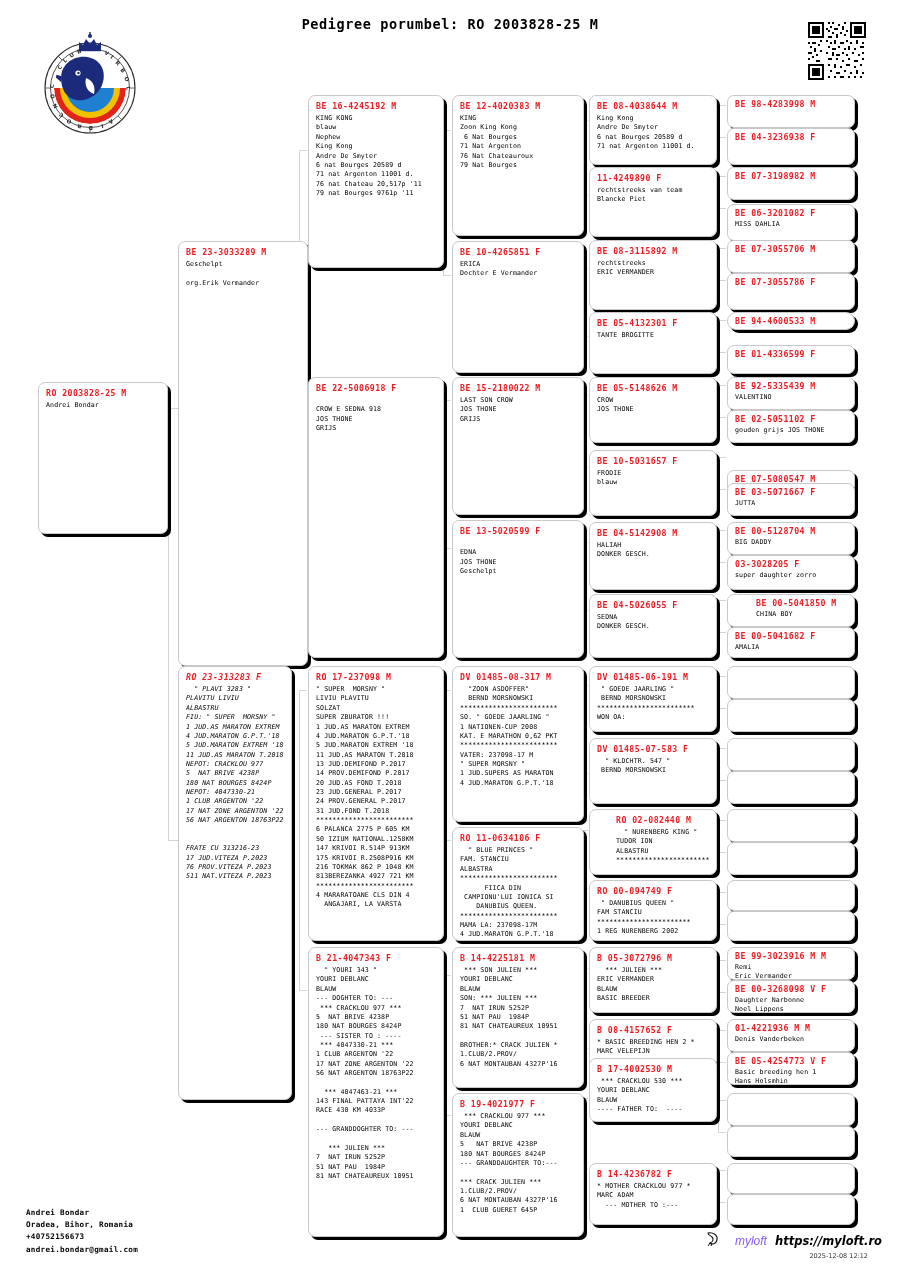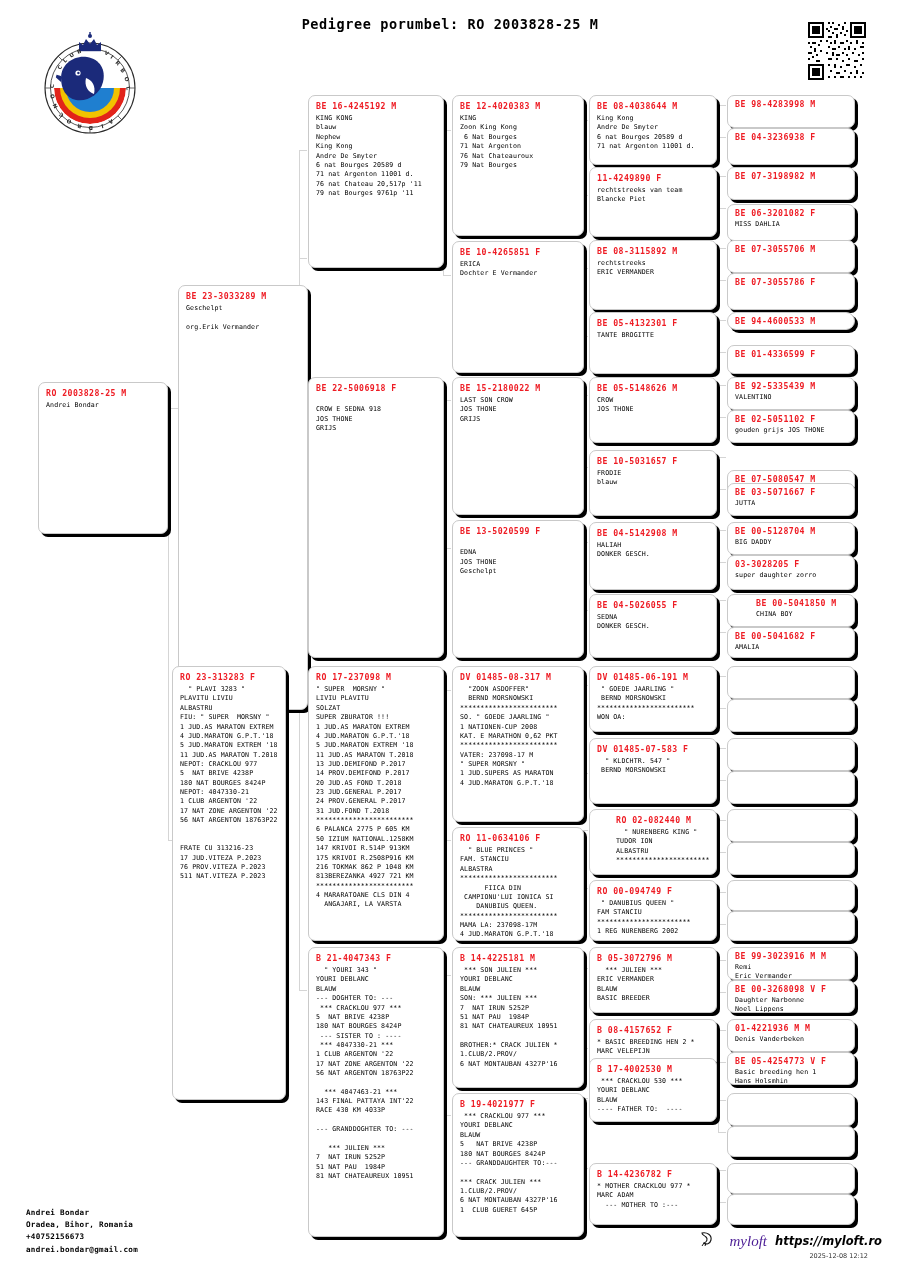--- a/index.html
+++ b/index.html
@@ -94,24 +94,24 @@
   #brand-footer {
     position: absolute;
     right: 18px; bottom: 12px;
     text-align: right;
   }
   #brand-row {
     display: flex; align-items: center; justify-content: flex-end;
     gap: 8px;
   }
   #brand-wordmark {
-    font-family: Liberation Serif, serif;
+    font-family: Liberation Sans, sans-serif;
     font-style: italic;
-    font-size: 15px;
-    color: #4c1d95;
+    font-size: 12px;
+    color: #8b5cf6;
   }
   #brand-url {
     font-family: "DejaVu Sans", "Liberation Sans", sans-serif;
     font-style: italic;
     font-weight: bold;
     font-size: 11.5px;
     color: #000;
   }
   #brand-timestamp {
     font-family: "DejaVu Sans", "Liberation Sans", sans-serif;
@@ -386,27 +386,27 @@
 <div class="conn" style="left:718px; top:1132px; width:8px; height:1px;"></div>
 <div class="conn" style="left:718px; top:1170px; width:8px; height:1px;"></div>
 <div class="conn" style="left:718px; top:1170px; width:1px; height:32px;"></div>
 <div class="conn" style="left:718px; top:1202px; width:8px; height:1px;"></div>
 
 <div class="card" style="left:38px; top:382px; width:130px; height:152px;">
   <div class="ring">RO 2003828-25 M</div>
   <div class="body">Andrei Bondar</div>
 </div>
 
-<div class="card" style="left:178px; top:241px; width:130px; height:425px;margin-top:44px;">
+<div class="card" style="left:178px; top:241px; width:130px; height:425px;">
   <div class="ring">BE 23-3033289 M</div>
   <div class="body">Geschelpt
 
 org.Erik Vermander</div>
 </div>
-<div class="card" style="left:172px; top:666px; width:114px; height:434px;">
+<div class="card" style="left:178px; top:666px; width:114px; height:434px;font-style:italic;">
   <div class="ring">RO 23-313283 F</div>
   <div class="body">  " PLAVI 3283 "
 PLAVITU LIVIU
 ALBASTRU
 FIU: " SUPER  MORSNY "
 1 JUD.AS MARATON EXTREM
 4 JUD.MARATON G.P.T.'18
 5 JUD.MARATON EXTREM '18
 11 JUD.AS MARATON T.2018
 NEPOT: CRACKLOU 977

